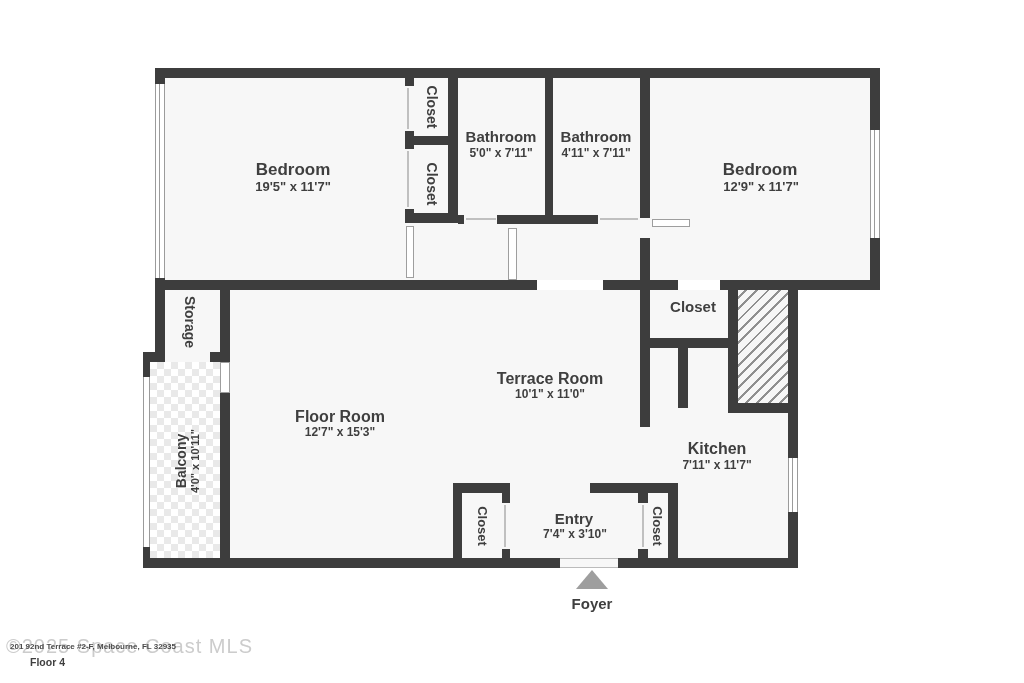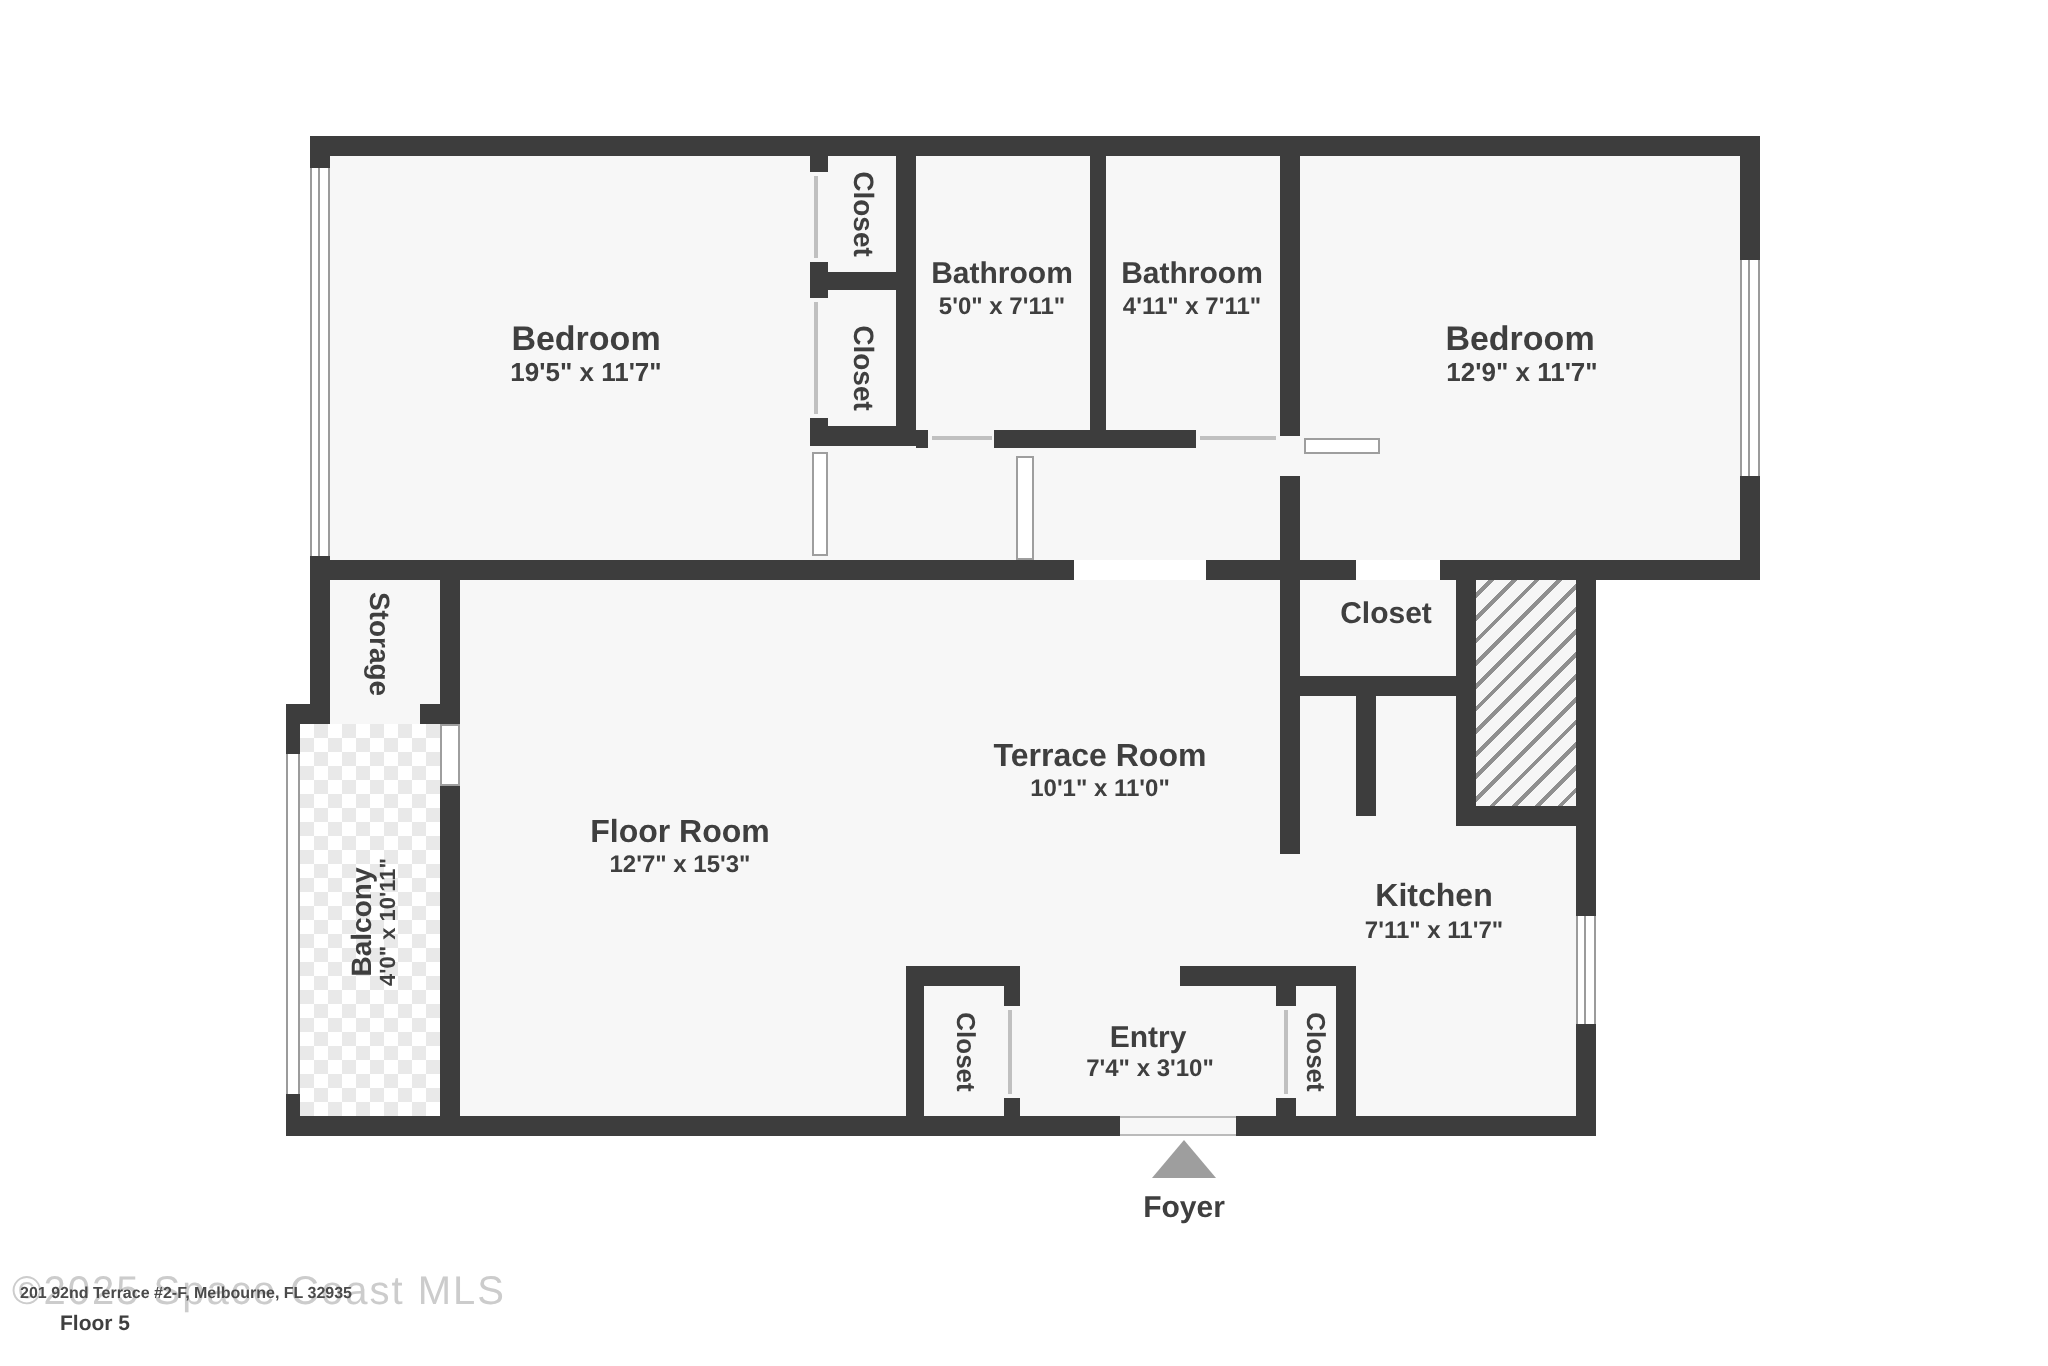--- a/index.html
+++ b/index.html
@@ -126,15 +126,15 @@
   <div class="lbl" style="left:574px;top:519px;font-size:15px;">Entry</div>
   <div class="lbl" style="left:575px;top:535px;font-size:12px;">7'4" x 3'10"</div>
   <div class="lbl rot" style="left:482px;top:526px;font-size:13px;">Closet</div>
   <div class="lbl rot" style="left:657px;top:526px;font-size:13px;">Closet</div>
 
   <div class="tri" style="left:576px;top:570px;"></div>
   <div class="lbl" style="left:592px;top:604px;font-size:15px;">Foyer</div>
 
   <div class="wm" style="left:6px;top:635px;font-size:20px;">©2025 Space Coast MLS</div>
   <div class="addr" style="left:10px;top:642px;font-size:8px;">201 92nd Terrace #2-F, Melbourne, FL 32935</div>
-  <div class="foot" style="left:30px;top:656px;font-size:10.5px;color:#3f3f3f;">Floor 5</div>
+  <div class="foot" style="left:30px;top:656px;font-size:10.5px;color:#3f3f3f;">Floor 4</div>
 
 </div>
 
 </body></html>

